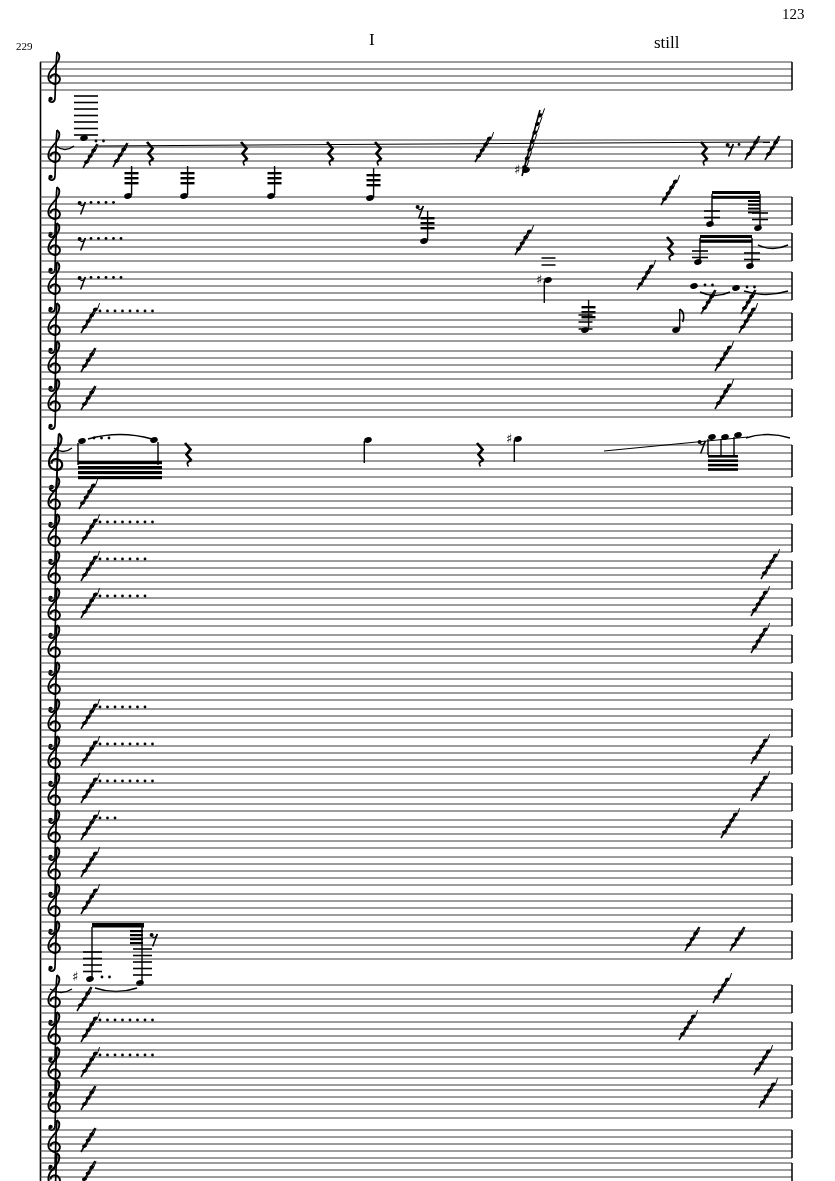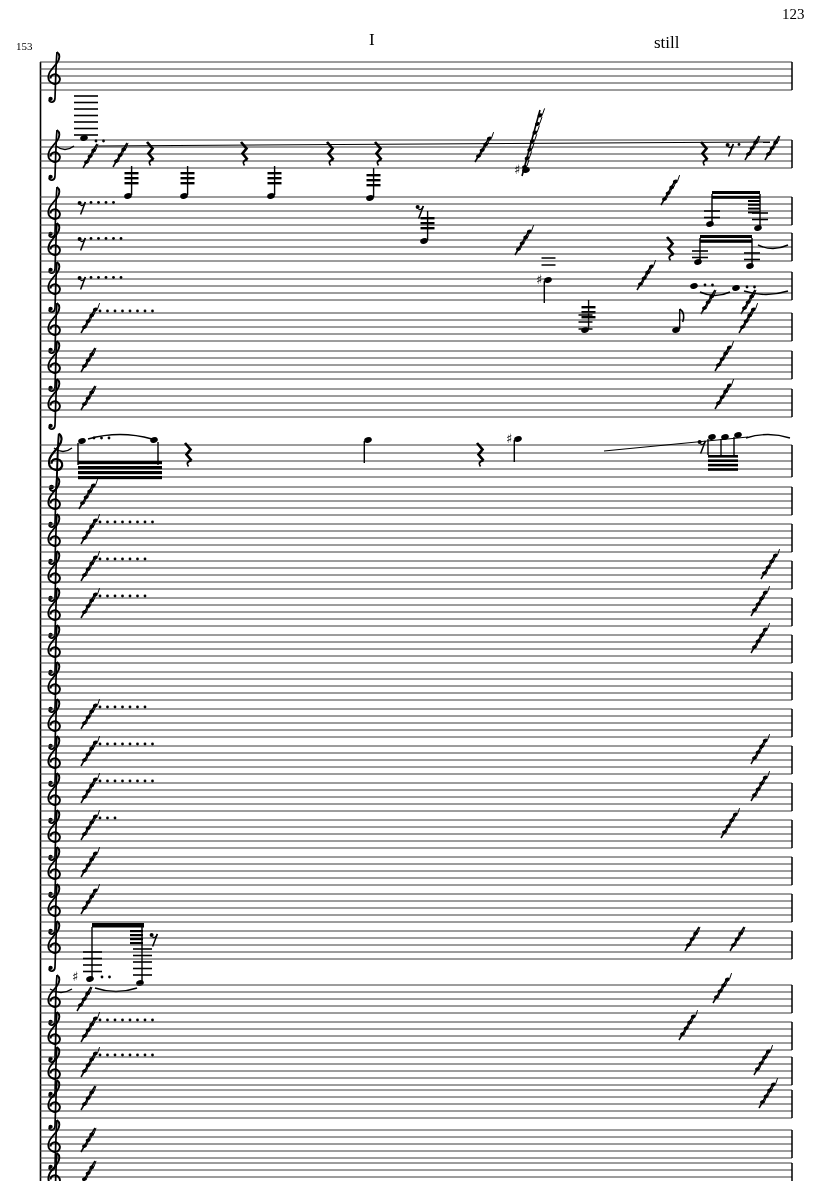--- a/index.html
+++ b/index.html
@@ -12,21 +12,21 @@
   .lyric{position:absolute; font-size:17px; color:#000;}
   .lyric-i{left:369px; top:30px;}
   .lyric-still{left:654px; top:33px;}
   #notation{position:absolute; left:0; top:0;}
 </style>
 </head>
 <body>
 
 <div class="page">
   <div class="page-number">123</div>
-  <div class="measure-number">153</div>
+  <div class="measure-number">229</div>
   <div class="lyric lyric-i">I</div>
   <div class="lyric lyric-still">still</div>
   <svg id="notation" width="835" height="1181" viewBox="0 0 835 1181" xmlns="http://www.w3.org/2000/svg">
     <defs>
       <symbol id="gclef" viewBox="0 0 26 64">
         <path d="M13,2 C16,4 16.5,9 12.5,13.5 L8,19 C3,25 3,31.5 9,33.5 C15,35.5 18,29 14,25.5 C11,23 6.5,24.5 6.5,28.5" fill="none" stroke="#000" stroke-width="1.9"></path>
         <path d="M13,2 C12.2,10 12,20 11.6,30 L11,48 C11,53 5,53.5 5,49.5" fill="none" stroke="#000" stroke-width="1.7"></path>
         <circle cx="6.6" cy="48.8" r="2.1" fill="#000"></circle>
       </symbol>
     </defs>

